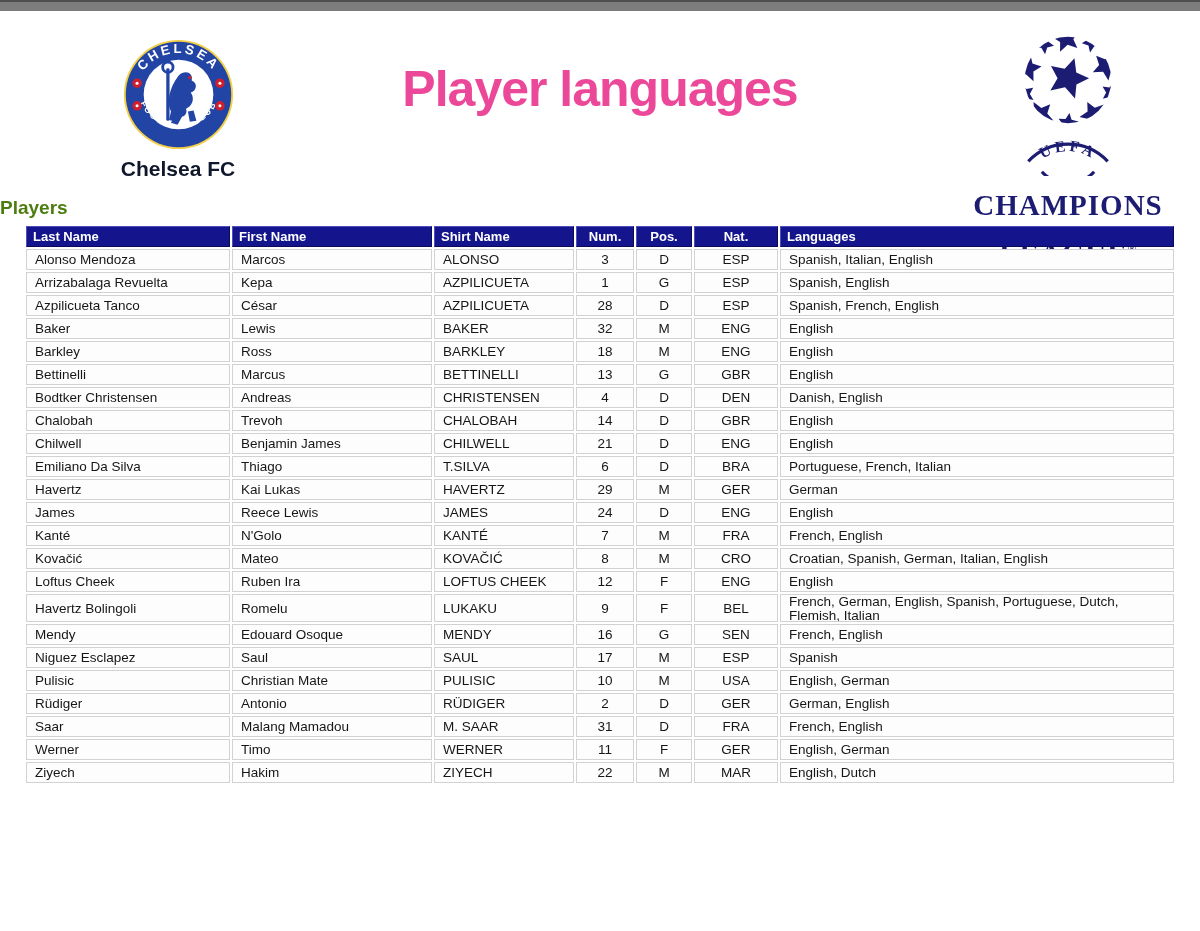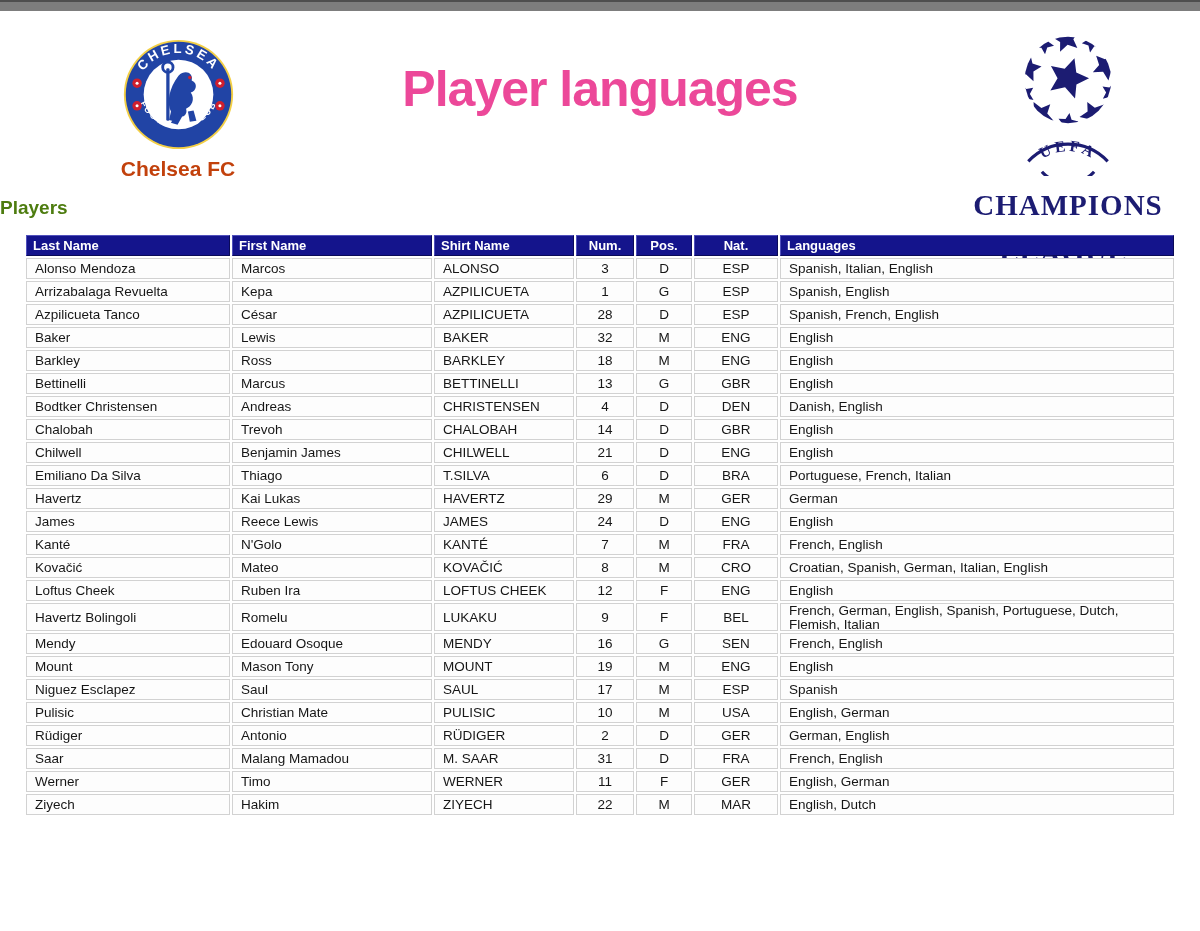--- a/index.html
+++ b/index.html
@@ -8,39 +8,39 @@
     font-family:"Liberation Sans", sans-serif;
     background:#ffffff; color:#161616;
     position:relative; overflow:hidden;
   }
   .topbar {
     position:absolute; top:0; left:0; width:1200px; height:11px;
     background:var(--topbar-gray,#7d7d7d); border-top:2px solid #4e4e4e;
   }
   .club-block { position:absolute; left:108px; top:38px; width:140px; text-align:center; }
   .club-block svg { display:block; margin:0 auto; }
-  .club-name { margin-top:6px; font-size:21px; font-weight:bold; color:#c2410c; white-space:nowrap; }
+  .club-name { margin-top:6px; font-size:21px; font-weight:bold; color:#0f172a; white-space:nowrap; }
   .page-title {
     position:absolute; left:0; top:60px; width:1200px;
     text-align:center; font-size:50px; font-weight:bold; color:#ec4899; letter-spacing:-1px;
   }
   .ucl-block { position:absolute; right:22px; top:28px; width:220px; text-align:center; }
   .ucl-block svg { display:block; margin:0 auto; }
   .ucl-line {
     font-family:"Liberation Serif", serif; font-weight:bold;
     color:var(--ucl-navy,#1c1c72); font-size:29px; line-height:27px; letter-spacing:1px;
     white-space:nowrap;
     margin-top:16px;
   }
   .ucl-reg { font-size:11px; vertical-align:super; }
   .players-caption {
     position:absolute; left:0; top:197px; width:1040px;
     text-align:left; font-size:19px; font-weight:bold; color:#4d7c0f;
   }
-  .table-wrap { position:absolute; left:24px; top:233px; width:1152px; }
+  .table-wrap { position:absolute; left:24px; top:224px; width:1152px; }
   table { width:100%; border-collapse:separate; border-spacing:2px; table-layout:fixed; }
   th {
     background:var(--header-navy,#14148c); color:#fff;
     font-size:13px; font-weight:bold; text-align:left;
     padding:2px 6px; height:18px;
     border:1px solid; border-color:var(--header-border-light,#5050bc) var(--header-border-dark,#0a0a58) var(--header-border-dark,#0a0a58) var(--header-border-light,#5050bc);
     white-space:nowrap; overflow:hidden;
   }
   th.center { text-align:center; }
   td {
@@ -338,31 +338,20 @@
           <td>Edouard Osoque</td>
           <td>MENDY</td>
           <td class="center">16</td>
           <td class="center">G</td>
           <td class="center">SEN</td>
           <td>
             <div class="langs-clip">French, English</div>
           </td>
         </tr>
         <tr>
-          <td>Mount</td>
-          <td>Mason Tony</td>
-          <td>MOUNT</td>
-          <td class="center">19</td>
-          <td class="center">M</td>
-          <td class="center">ENG</td>
-          <td>
-            <div class="langs-clip">English</div>
-          </td>
-        </tr>
-        <tr>
           <td>Niguez Esclapez</td>
           <td>Saul</td>
           <td>SAUL</td>
           <td class="center">17</td>
           <td class="center">M</td>
           <td class="center">ESP</td>
           <td>
             <div class="langs-clip">Spanish</div>
           </td>
         </tr>

